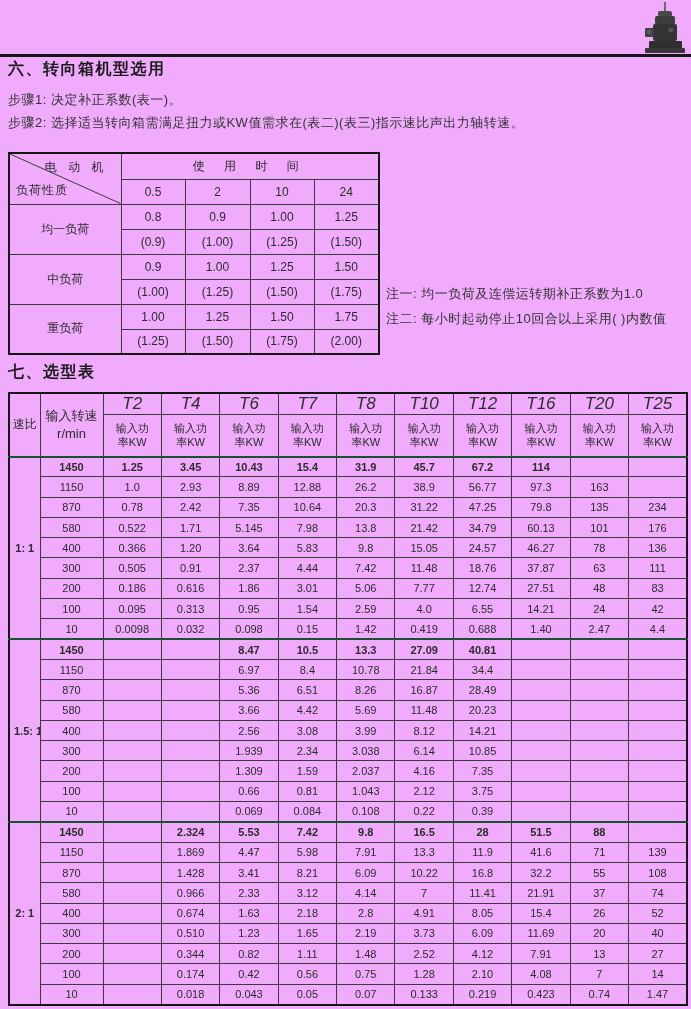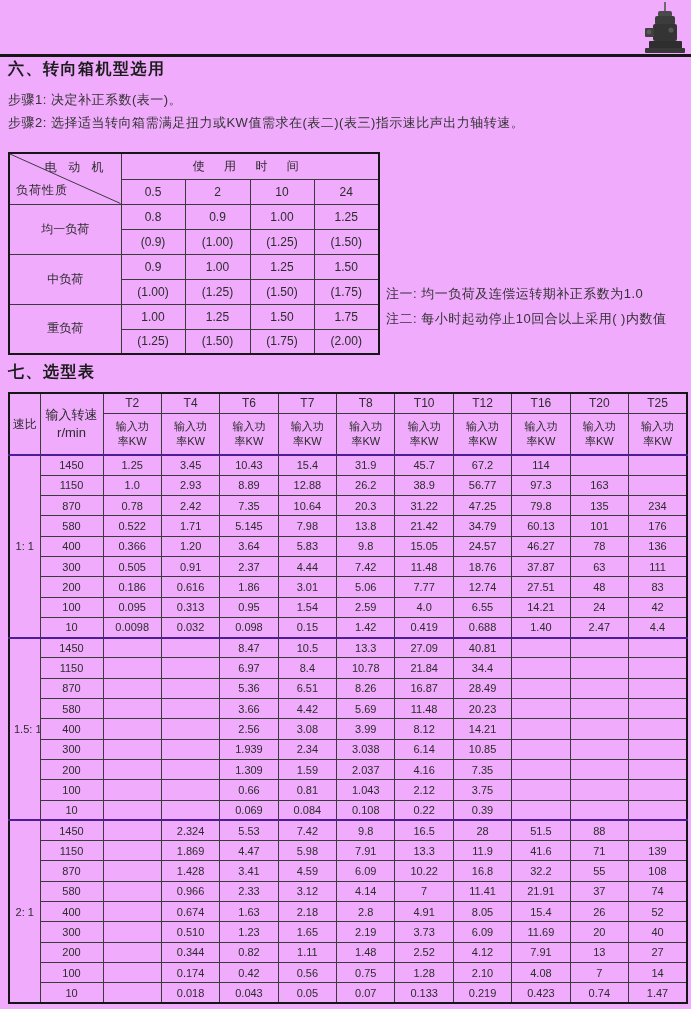--- a/index.html
+++ b/index.html
@@ -41,29 +41,29 @@
   .notes { position:absolute; left:386px; top:281px; font-size:13px; line-height:25px;
            color:#333; white-space:nowrap; letter-spacing:0.5px; }
 
   
   .sel { position:absolute; left:8px; top:392px; width:680px; table-layout:fixed;
          border:2px solid #161616; }
   .sel th, .sel td { border:1px solid #3a3a3a; text-align:center; font-weight:normal;
          color:#2c2c2c; overflow:hidden; }
   .sel thead tr.model-r { height:20px; }
   .sel thead tr.power-r { height:42px; }
-  .model-th { font-size:12px; }
+  .model-th { font-size:17px;font-style:italic; }
   .power-th { font-size:11px; line-height:1.3; white-space:pre-line; }
   .ratio-h { font-size:12px; }
   .speed-h { font-size:13px; line-height:1.35; white-space:pre-line; }
   .sel tbody tr { height:20.3px; }
   .sel tbody td { font-size:11px; }
   .ratio-cell { font-size:10.5px; white-space:nowrap; padding:4px; }
   .speed-cell { font-size:11.5px; }
-  .sec-top td { border-top:2px solid #4c1d95; }
+  .sec-top td { border-top:2px solid #14532d;font-weight:bold; }
 </style>
 </head>
 <body>
 
 <div class="page">
 
   <div class="photo">
     <svg viewBox="0 0 48 56" width="48" height="56">
       <rect x="23" y="0" width="2" height="11" fill="#6b6b6b"></rect>
       <rect x="17" y="9" width="14" height="6" rx="2" fill="#4a4a4a"></rect>
@@ -475,21 +475,21 @@
           <td>11.9</td>
           <td>41.6</td>
           <td>71</td>
           <td>139</td>
         </tr>
         <tr>
           <td class="speed-cell">870</td>
           <td></td>
           <td>1.428</td>
           <td>3.41</td>
-          <td>4.59</td>
+          <td>8.21</td>
           <td>6.09</td>
           <td>10.22</td>
           <td>16.8</td>
           <td>32.2</td>
           <td>55</td>
           <td>108</td>
         </tr>
         <tr>
           <td class="speed-cell">580</td>
           <td></td>

